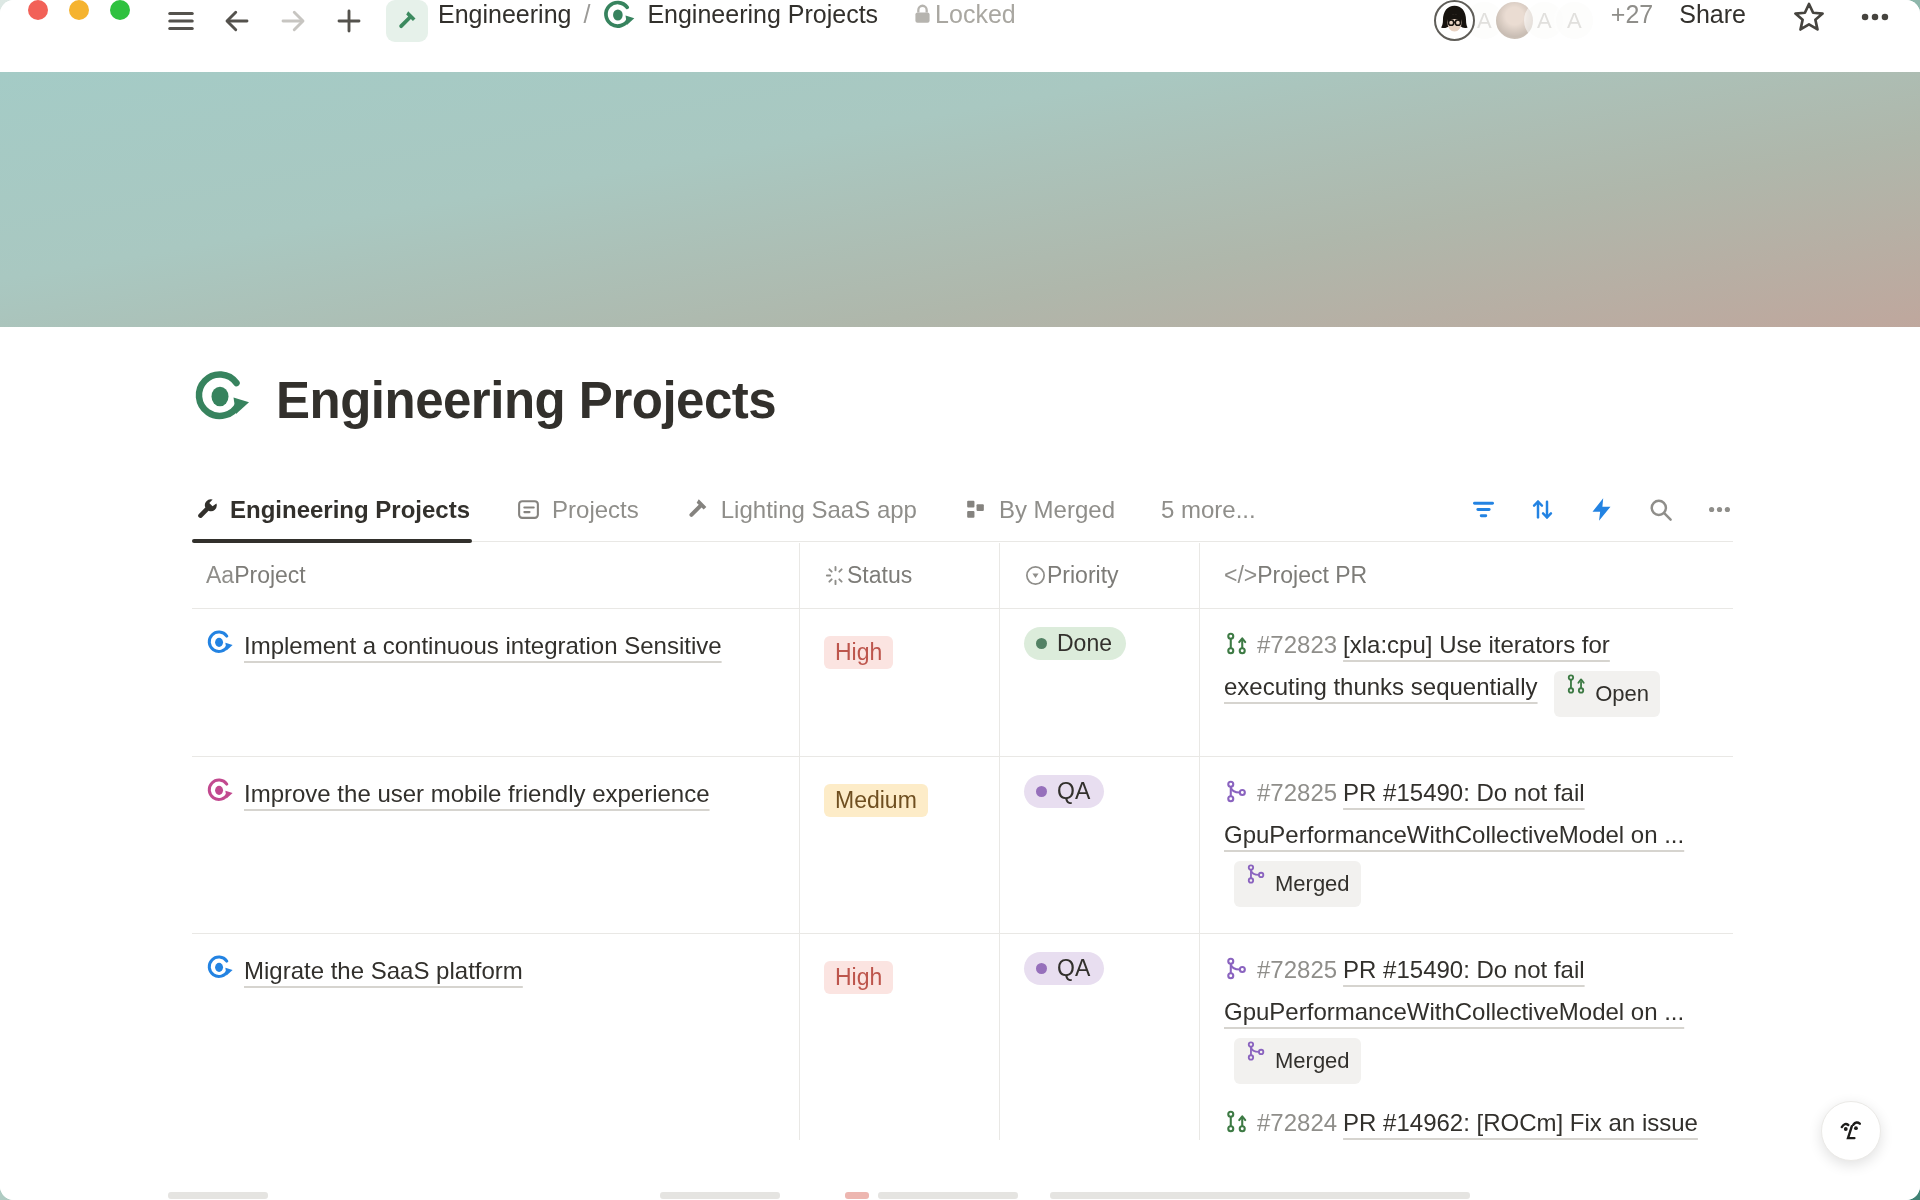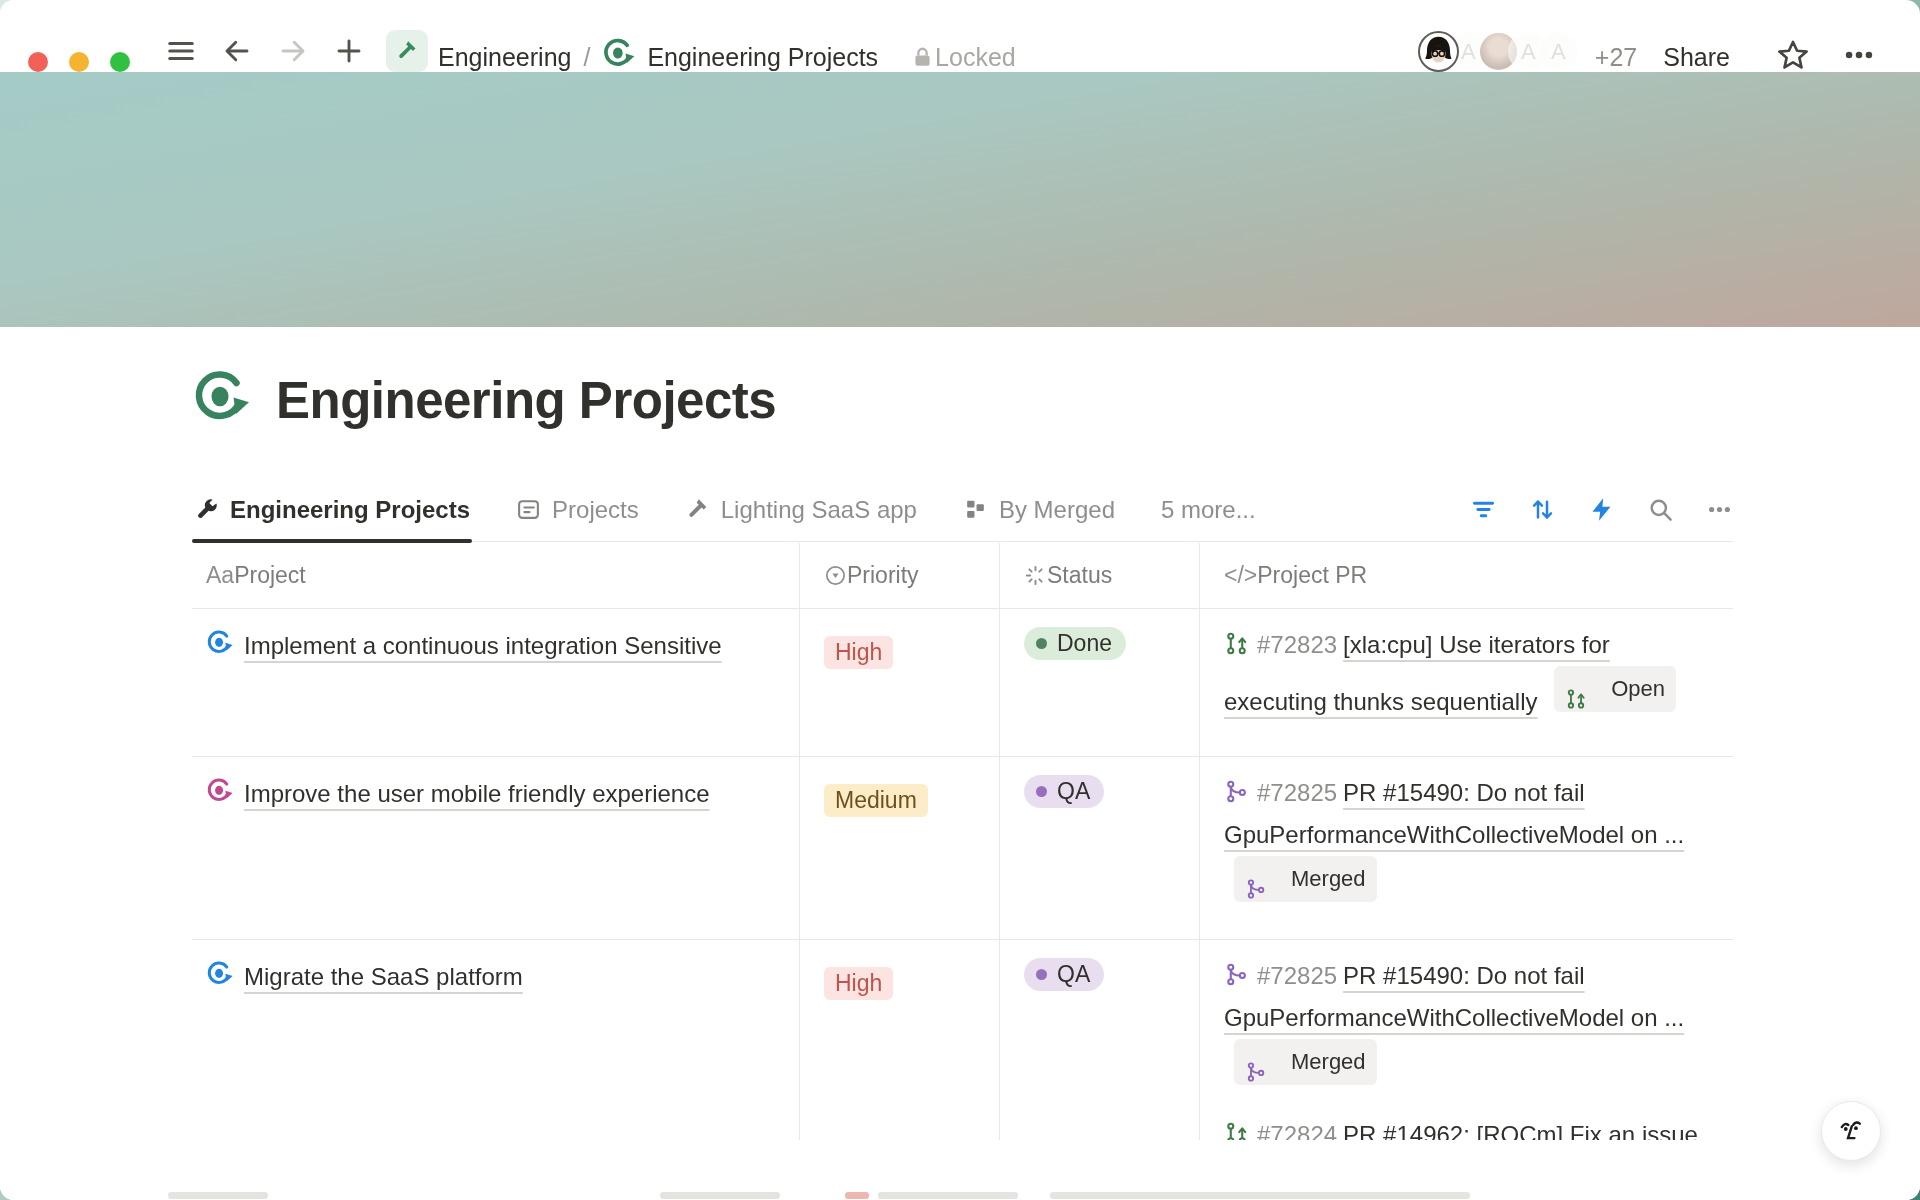--- a/index.html
+++ b/index.html
@@ -7,22 +7,22 @@
   body {
     font-family:"Liberation Sans", sans-serif;
     background:linear-gradient(135deg,#dde8e4 0%,#9bbfb4 55%,#3f8274 100%);
     color:#32302c;
   }
   .window {
     position:relative; width:1920px; height:1200px; background:#ffffff;
     border-radius:14px; overflow:hidden;
   }
   
-  .topbar { position:absolute; top:0; left:0; right:16px; height:72px;
-    display:flex; align-items:flex-end; padding:0 28px; background:#ffffff; z-index:5; }
+  .topbar { position:absolute; top:0; left:0; right:0; height:72px;
+    display:flex; align-items:flex-start; padding:0 28px; background:#ffffff; z-index:5; }
   .lights { display:flex; gap:21px; margin-right:30px; }
   .light { width:20px; height:20px; border-radius:50%; }
   .light.red{background:#f26158;} .light.yellow{background:#f5b32f;} .light.green{background:#2fc13f;}
   .tb-icon { width:30px; height:30px; color:#54524d; flex:0 0 auto; }
   .tb-btn { display:flex; align-items:center; justify-content:center; padding:6px; border-radius:6px; cursor:pointer; }
   .tb-btn.disabled { color:#c7c5c1; }
   .crumb-chip { width:42px; height:42px; border-radius:9px; background:#e6f1ea;
     display:flex; align-items:center; justify-content:center; color:#3c8a5f; margin:0 10px 0 16px; }
   .crumb-chip svg{ width:24px; height:24px;}
   .crumb-text { font-size:25px; color:#32302c; }
@@ -81,21 +81,21 @@
   .pill { display:inline-block; font-size:23px; padding:3px 11px; border-radius:6px; margin-top:12px; }
   .stpill { display:inline-flex; align-items:center; gap:10px; font-size:23px; color:#32302c;
     padding:3px 14px 3px 12px; border-radius:999px; margin-top:3px; }
   .stdot { width:11px; height:11px; border-radius:50%; display:inline-block; }
   .td.col-pr { font-size:24px; line-height:42px; padding-right:20px; }
   .pr-entry { margin-bottom:8px; }
   .pr-icon { width:25px; height:25px; vertical-align:-3px; margin-right:8px; display:inline-block; }
   .pr-num { color:#8f8e8a; margin-right:6px; }
   .pr-link { color:#32302c; text-decoration:underline; text-decoration-color:#d6d4cf;
     text-decoration-thickness:1.5px; text-underline-offset:7px; cursor:pointer; }
-  .pr-badge { display:inline-flex; align-items:flex-end; gap:24px; background:#f2f1ef; border-radius:6px;
+  .pr-badge { display:inline-flex; align-items:flex-start; gap:8px; background:#f2f1ef; border-radius:6px;
     padding:2px 11px; font-size:22px; color:#32302c; margin-left:10px; white-space:nowrap; }
   .pr-badge svg { width:22px; height:22px; }
   
   .bottomband { position:absolute; top:1140px; left:0; width:1920px; height:60px; background:#fff; }
   .sliver { position:absolute; top:1192px; height:7px; border-radius:3px; background:#cfcdc8; opacity:.55; }
   .sliver.red { background:#e8a49c; opacity:.8; }
   .ai-fab { position:absolute; left:1821px; top:1101px; width:60px; height:60px; border-radius:50%;
     background:#fff; border:1px solid #ebeae7; box-shadow:0 4px 14px rgba(0,0,0,.12);
     display:flex; align-items:center; justify-content:center; cursor:pointer; z-index:6; }
   .ai-fab svg { width:34px; height:34px; color:#1d1c1a; }
@@ -386,31 +386,31 @@
         </svg>
     </div>
   </div>
 
   <div class="tableclip">
     <div class="thead">
       <div class="th col-project">
         <span class="hicon">Aa</span>
         <span>Project</span>
       </div>
+      <div class="th col-status">
+        <svg>
+            <use href="#sym-burst"></use>
+          </svg>
+        <span>Status</span>
+      </div>
       <div class="th col-priority">
         <svg>
             <use href="#sym-select"></use>
           </svg>
         <span>Priority</span>
-      </div>
-      <div class="th col-status">
-        <svg>
-            <use href="#sym-burst"></use>
-          </svg>
-        <span>Status</span>
       </div>
       <div class="th col-pr">
         <span class="hicon">&lt;/&gt;</span>
         <span>Project PR</span>
       </div>
     </div>
 
     <div class="trow" style="min-height:148px;">
       <div class="td col-project">
         <svg class="proj-icon" style="color: rgb(35, 131, 226);">

